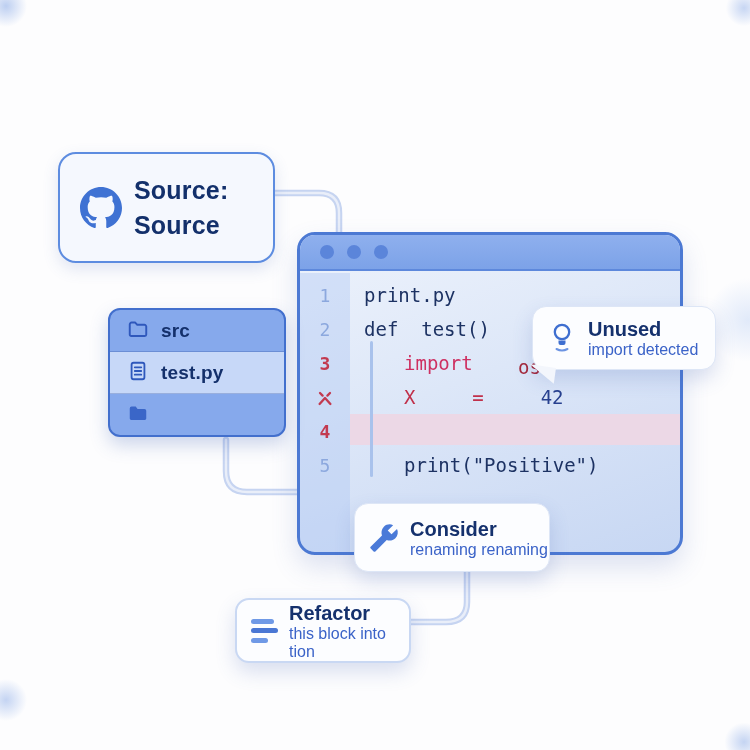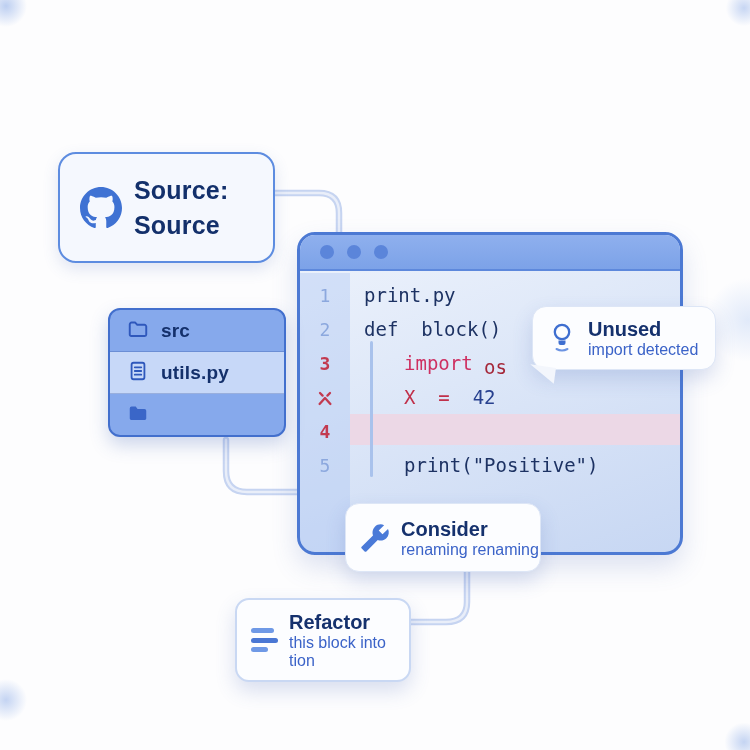--- a/index.html
+++ b/index.html
@@ -52,21 +52,21 @@
     display:flex;align-items:center;padding-left:20px;gap:13px;box-sizing:border-box;
   }
   .dot{width:14px;height:14px;border-radius:50%;background:#5b85da;}
   .gutter{position:absolute;left:0;top:38px;bottom:0;width:50px;background:rgba(176,199,242,.42);}
   .hl-row{position:absolute;left:50px;right:0;top:179px;height:31px;background:#ecd8e6;}
   .indent-guide{position:absolute;left:70px;top:106px;width:2.5px;height:136px;background:#a9c2ec;border-radius:2px;}
   .code-row{position:absolute;left:0;right:0;height:34px;display:flex;align-items:center;}
   .lnum{flex:0 0 50px;text-align:center;font-family:"DejaVu Sans Mono",monospace;font-size:18px;color:#8ca8de;}
   .lnum.red{color:#c23a50;font-weight:bold;}
   .code{margin-left:14px;font-family:"DejaVu Sans Mono",monospace;font-size:19px;color:#1d3263;white-space:pre;display:flex;align-items:center;}
-  .ind{padding-left:40px;}
+  .ind{padding-left:40px;gap:34px;}
   .tok-kw{color:#ce3162;}
   .tok-mod{color:#a5283a;margin-top:8px;}
   .tok-red{color:#c0304a;}
   .tok-num{color:#27408f;}
   .squiggle{margin-left:10px;display:flex;}
   .marker-cell{flex:0 0 50px;display:flex;justify-content:center;}
   
   .callout{
     position:absolute;z-index:5;background:#fcfdff;border:1.5px solid #dde6f6;border-radius:14px;
     box-shadow:0 9px 20px rgba(70,100,180,.20);
@@ -75,22 +75,22 @@
   .callout .icon-box{flex:0 0 auto;display:flex;margin-left:14px;}
   .callout .txt{margin-left:11px;display:flex;flex-direction:column;}
   .c-title{font-size:20px;font-weight:bold;color:#15316d;line-height:24px;}
   .c-sub{font-size:16px;color:#3b63c8;line-height:18px;}
   .unused-card{left:532px;top:306px;width:184px;height:64px;}
   .unused-tail{position:absolute;left:-4px;bottom:-13px;width:0;height:0;
     border-top:16px solid #f3f6fc;border-left:26px solid transparent;transform:rotate(8deg);}
   .fix-card{left:580px;top:443px;width:128px;height:63px;}
   .fix-tail{position:absolute;left:-12px;top:15px;width:0;height:0;
     border-right:13px solid #fcfdff;border-top:9px solid transparent;border-bottom:9px solid transparent;}
-  .consider-card{left:345px;top:503px;width:196px;height:69px;}
-  .refactor-card{left:235px;top:598px;width:176px;height:84px;border:2px solid #c9d8f3;}
+  .consider-card{left:354px;top:503px;width:196px;height:69px;}
+  .refactor-card{left:235px;top:598px;width:176px;height:65px;border:2px solid #c9d8f3;}
   .bars{display:flex;flex-direction:column;gap:4.5px;}
   .bar{height:5px;border-radius:2.5px;}
   .bar1{width:23px;background:#6f99e6;}
   .bar2{width:27px;background:#4a77d4;}
   .bar3{width:17px;background:#6f99e6;}
 </style>
 </head>
 <body>
 
 <div class="canvas">
@@ -126,21 +126,21 @@
       </span>
       <span class="tree-label">src</span>
     </div>
     <div class="tree-row selected">
       <span>
         <svg width="22" height="22" viewBox="0 0 24 24" fill="none" stroke="#2f58bc" stroke-width="2" stroke-linecap="round">
           <rect x="5" y="3" width="14" height="18" rx="2.2"></rect>
           <path d="M8.5 8h7M8.5 12h7M8.5 16h7"></path>
         </svg>
       </span>
-      <span class="tree-label">utils.py</span>
+      <span class="tree-label">test.py</span>
     </div>
     <div class="tree-row">
       <span>
         <svg width="22" height="22" viewBox="0 0 24 24">
           <path fill="#3a66c8" d="M3 18V7a2 2 0 0 1 2-2h4.5l2 2.5H19a2 2 0 0 1 2 2V18a1.6 1.6 0 0 1-1.6 1.6H4.6A1.6 1.6 0 0 1 3 18Z"></path>
         </svg>
       </span>
     </div>
   </div>
 
@@ -153,21 +153,21 @@
     <div class="gutter"></div>
     <div class="hl-row"></div>
     <div class="indent-guide"></div>
 
     <div class="code-row" style="top:43px">
       <span class="lnum">1</span>
       <span class="code">print.py</span>
     </div>
     <div class="code-row" style="top:77px">
       <span class="lnum">2</span>
-      <span class="code">def  block()</span>
+      <span class="code">def  test()</span>
     </div>
     <div class="code-row" style="top:111px">
       <span class="lnum red">3</span>
       <span class="code ind"><span class="tok-kw">import</span><span class="tok-mod"> os</span></span>
     </div>
     <div class="code-row" style="top:145px">
       <span class="marker-cell">
         <svg width="18" height="19" viewBox="0 0 18 19" fill="none" stroke="#c23a50" stroke-width="2.3" stroke-linecap="round" stroke-linejoin="round">
           <path d="M4 5 L6.6 7.6"></path>
           <path d="M14 5 L11.4 7.6"></path>

